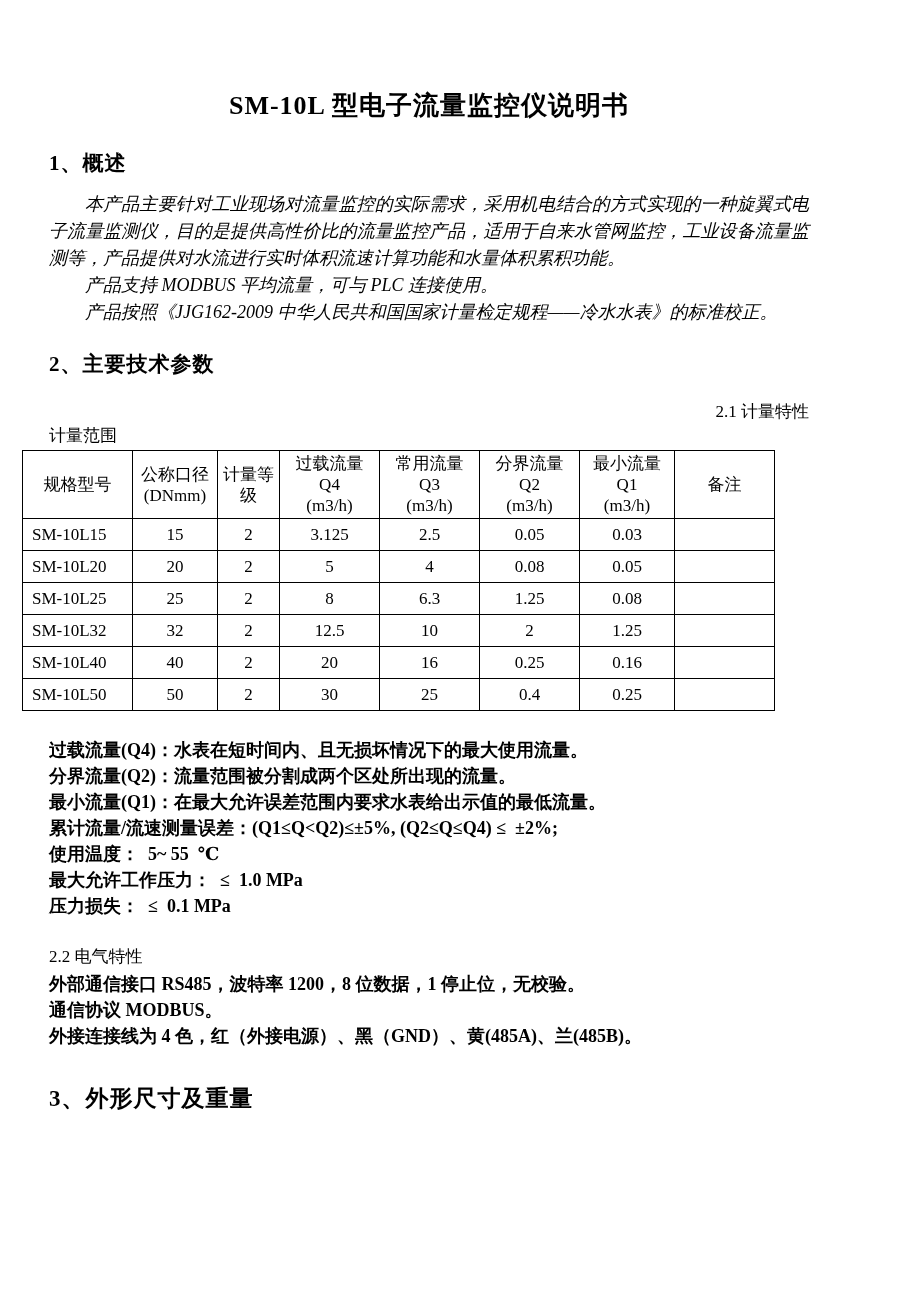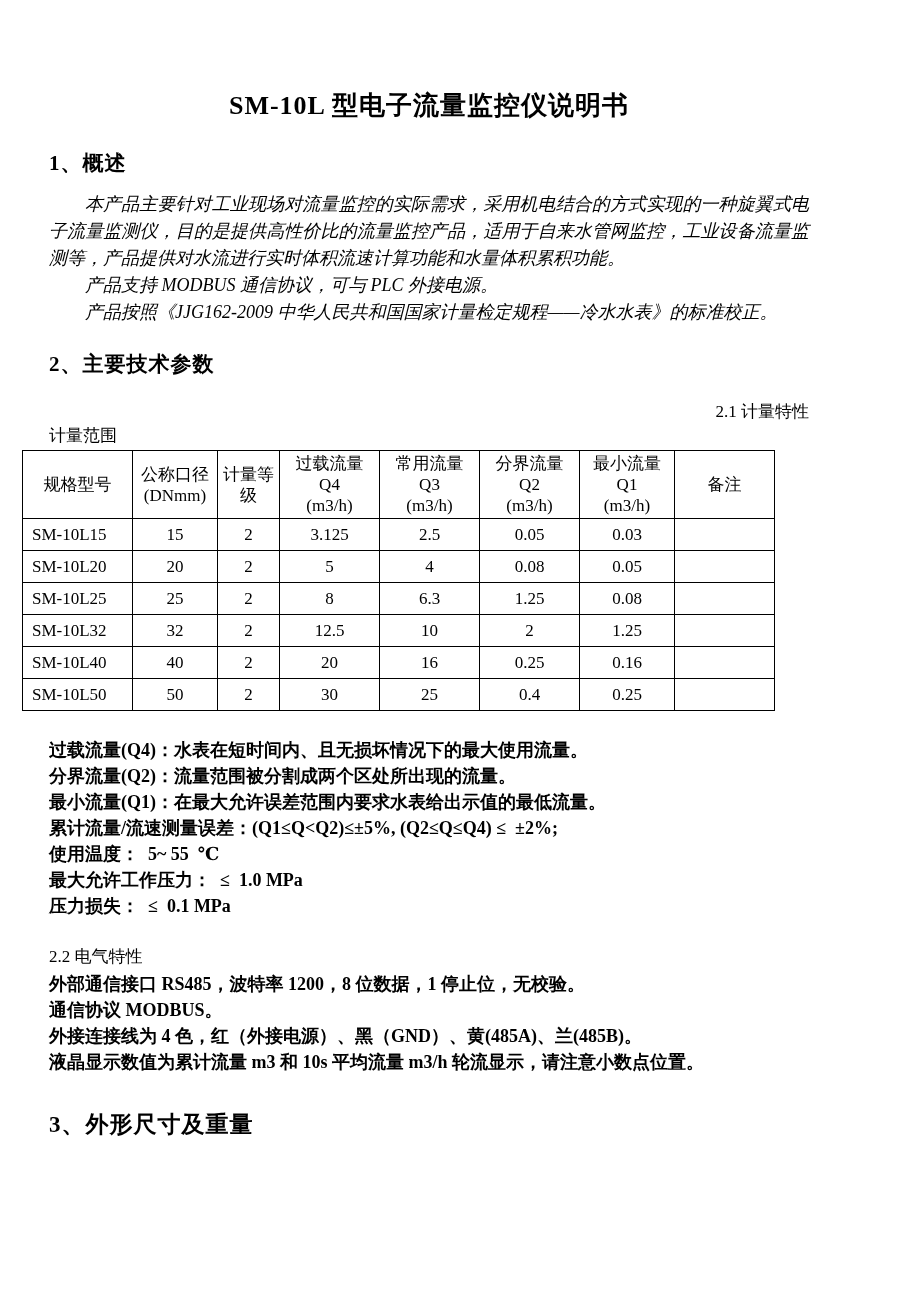--- a/index.html
+++ b/index.html
@@ -86,21 +86,21 @@
 </style>
 </head>
 <body>
 
 <div class="page">
 
   <h1 class="doc-title">SM-10L 型电子流量监控仪说明书</h1>
 
   <h2 class="h-section">1、概述</h2>
   <p class="body">本产品主要针对工业现场对流量监控的实际需求，采用机电结合的方式实现的一种旋翼式电子流量监测仪，目的是提供高性价比的流量监控产品，适用于自来水管网监控，工业设备流量监测等，产品提供对水流进行实时体积流速计算功能和水量体积累积功能。</p>
-  <p class="body">产品支持 MODBUS 通信协议，可与 PLC 外接电源。</p>
+  <p class="body">产品支持 MODBUS 平均流量，可与 PLC 连接使用。</p>
   <p class="body">产品按照《JJG162-2009 中华人民共和国国家计量检定规程——冷水水表》的标准校正。</p>
 
   <h2 class="h-section">2、主要技术参数</h2>
   <div class="sub first">2.1 计量特性</div>
   <div class="sub">计量范围</div>
 
   <table class="spec-table">
     <colgroup>
       <col style="width:110px">
         <col style="width:85px">
@@ -205,18 +205,17 @@
     <div class="note-line">使用温度：  5~ 55  ℃</div>
     <div class="note-line">最大允许工作压力：  ≤  1.0 MPa</div>
     <div class="note-line">压力损失：  ≤  0.1 MPa</div>
   </div>
 
   <div class="sub sub2">2.2  电气特性</div>
   <div>
     <div class="elec-line">外部通信接口 RS485，波特率 1200，8 位数据，1 停止位，无校验。</div>
     <div class="elec-line">通信协议 MODBUS。</div>
     <div class="elec-line">外接连接线为 4 色，红（外接电源）、黑（GND）、黄(485A)、兰(485B)。</div>
-    <div class="elec-line">液晶显示数值为累计流量 m3 和 10s 平均流量 m3/h 轮流显示，请注意小数点位置。</div>
   </div>
 
   <h2 class="h-section h3">3、外形尺寸及重量</h2>
 
 </div>
 
 </body></html>

